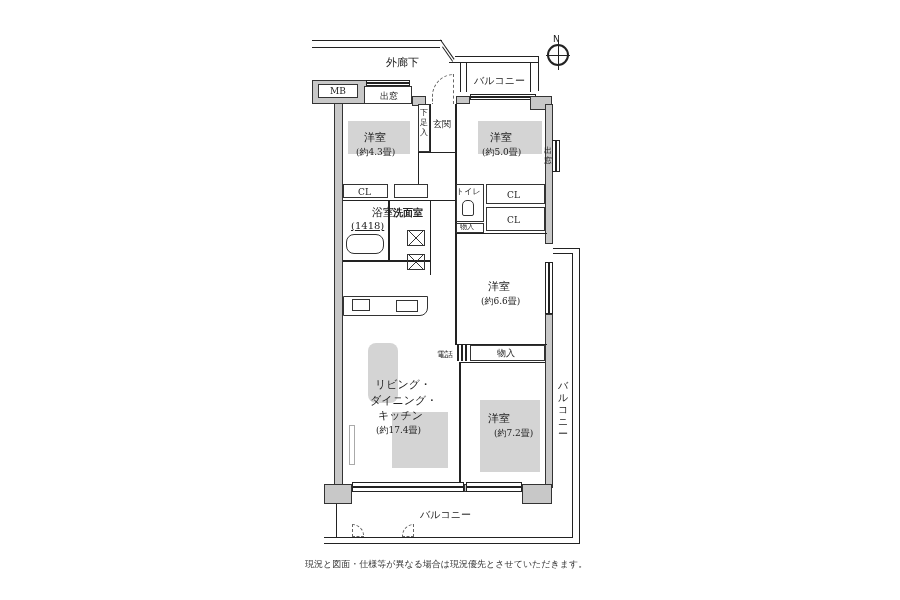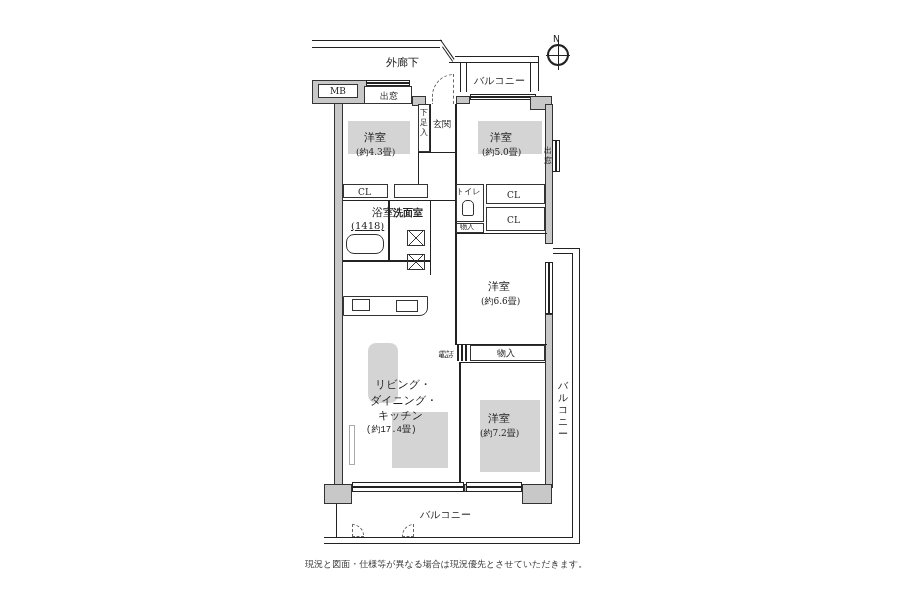--- a/index.html
+++ b/index.html
@@ -111,35 +111,35 @@
 <div class="line" style="left:455px;top:233px;width:92px;height:1px;"></div>
 <div class="vwin" style="left:545px;top:262px;width:8px;height:52px;"></div>
 <div class="wall" style="left:545px;top:314px;width:8px;height:174px;"></div>
 <div class="lbl room" style="left:488px;top:280px;">洋室</div>
 <div class="lbl sm" style="left:481px;top:295px;">(約6.6畳)</div>
 
 <div class="line" style="left:455px;top:344px;width:92px;height:1px;"></div>
 <div class="box" style="left:470px;top:345px;width:75px;height:16px;"></div>
 <div class="lbl sm" style="left:497px;top:347px;">物入</div>
 <div class="abs" style="left:457px;top:345px;width:10px;height:16px;background:repeating-linear-gradient(90deg,#222 0 2px,#fff 2px 4px);"></div>
-<div class="lbl sm" style="left:437px;top:348px;font-size:8px;font-style:italic;">電話</div>
+<div class="lbl sm" style="left:437px;top:348px;font-size:8px;">電話</div>
 <div class="line" style="left:459px;top:362px;width:2px;height:128px;"></div>
 <div class="line" style="left:459px;top:362px;width:86px;height:1px;"></div>
 
 <div class="furn" style="left:368px;top:343px;width:30px;height:60px;border-radius:8px;"></div>
 <div class="furn" style="left:392px;top:412px;width:56px;height:56px;"></div>
 <div class="abs" style="left:349px;top:425px;width:4px;height:38px;border:1px solid #aaa;"></div>
 <div class="lbl room" style="left:375px;top:378px;">リビング・</div>
 <div class="lbl room" style="left:370px;top:394px;">ダイニング・</div>
 <div class="lbl room" style="left:378px;top:409px;">キッチン</div>
-<div class="lbl sm" style="left:366px;top:424px;font-family:Liberation Mono, monospace;">(約17.4畳)</div>
+<div class="lbl sm" style="left:376px;top:424px;">(約17.4畳)</div>
 
 <div class="furn" style="left:480px;top:400px;width:60px;height:72px;"></div>
 <div class="lbl room" style="left:488px;top:412px;">洋室</div>
-<div class="lbl sm" style="left:480px;top:427px;">(約7.2畳)</div>
+<div class="lbl sm" style="left:494px;top:427px;">(約7.2畳)</div>
 
 <div class="wall" style="left:324px;top:484px;width:28px;height:20px;"></div>
 <div class="win" style="left:352px;top:482px;width:112px;height:10px;"></div>
 <div class="wall" style="left:464px;top:484px;width:6px;height:8px;"></div>
 <div class="win" style="left:466px;top:482px;width:56px;height:10px;"></div>
 <div class="wall" style="left:522px;top:484px;width:30px;height:20px;"></div>
 
 <div class="line" style="left:336px;top:504px;width:1px;height:34px;"></div>
 <div class="line" style="left:324px;top:537px;width:248px;height:1px;"></div>
 <div class="line" style="left:324px;top:543px;width:256px;height:1px;"></div>

